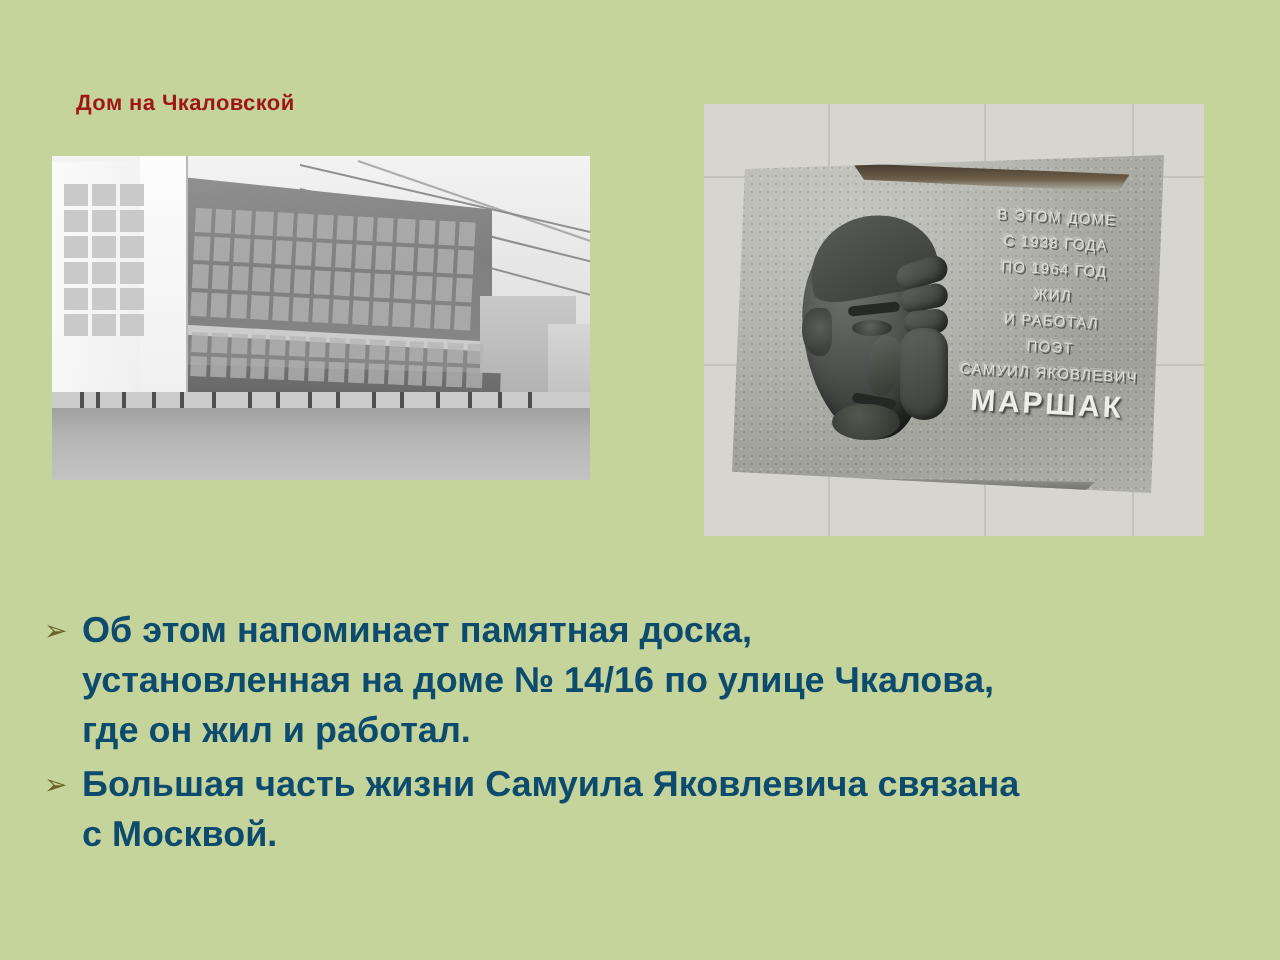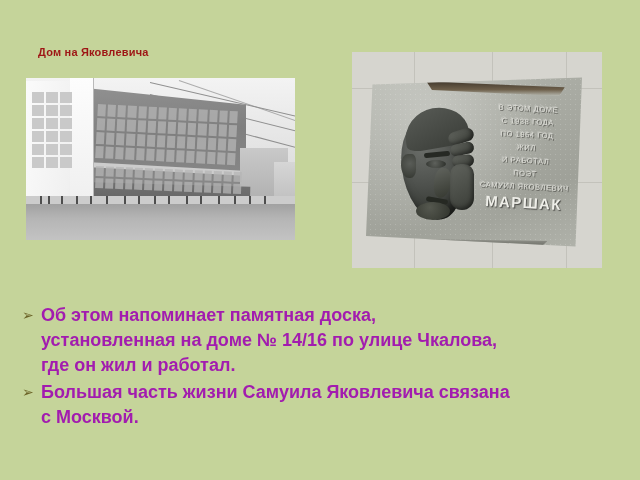--- a/index.html
+++ b/index.html
@@ -364,30 +364,30 @@
     width: 19px;
     font-size: 14px;
     line-height: 25px;
     color: #6b6327;
   }
   .bullet-text {
     flex: 1 1 auto;
     font-size: 18px;
     font-weight: bold;
     line-height: 25px;
-    color: #a21caf;
+    color: #0c4a6e;
     white-space: pre-line;
   }
 </style>
 </head>
 <body>
 
 <div class="slide">
 
-  <div class="slide-title">Дом на Яковлевича</div>
+  <div class="slide-title">Дом на Чкаловской</div>
 
   <div class="photo photo-building">
     <div class="bw">
       <div class="sky"></div>
 
       <div class="wires">
         <span class="wire w1"></span>
         <span class="wire w2"></span>
         <span class="wire w3"></span>
         <span class="wire w4"></span>

